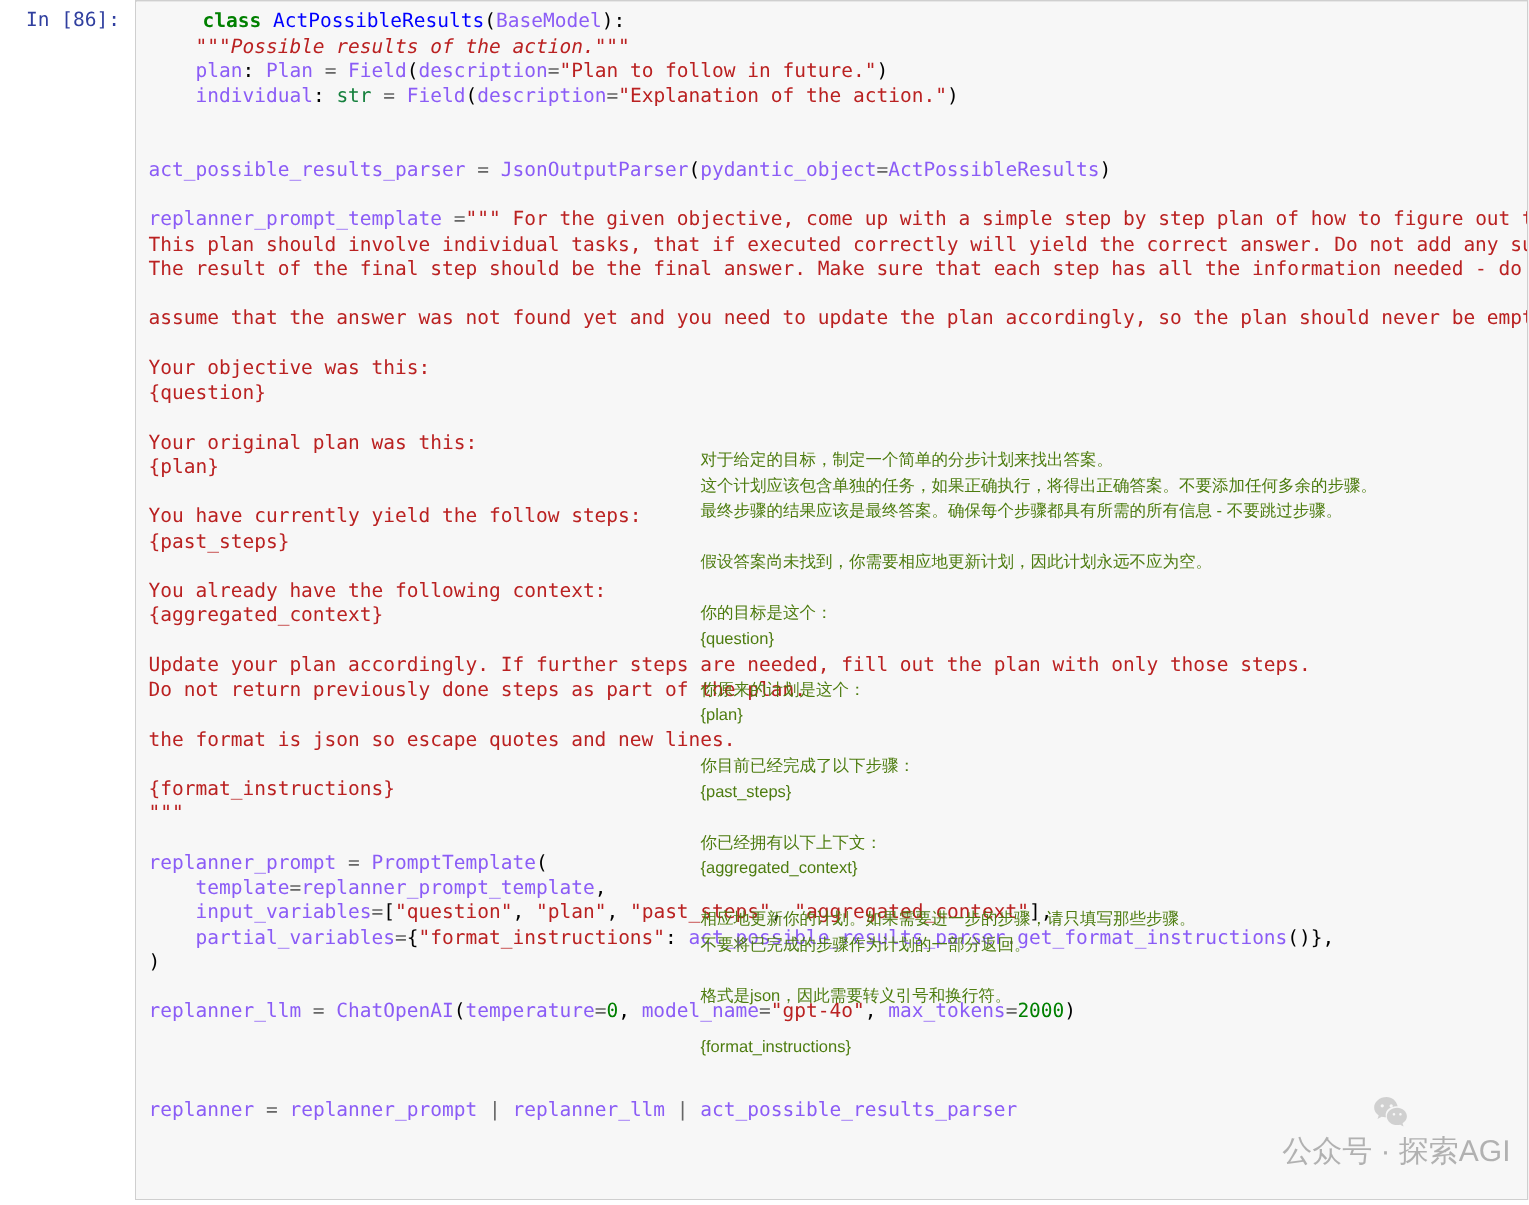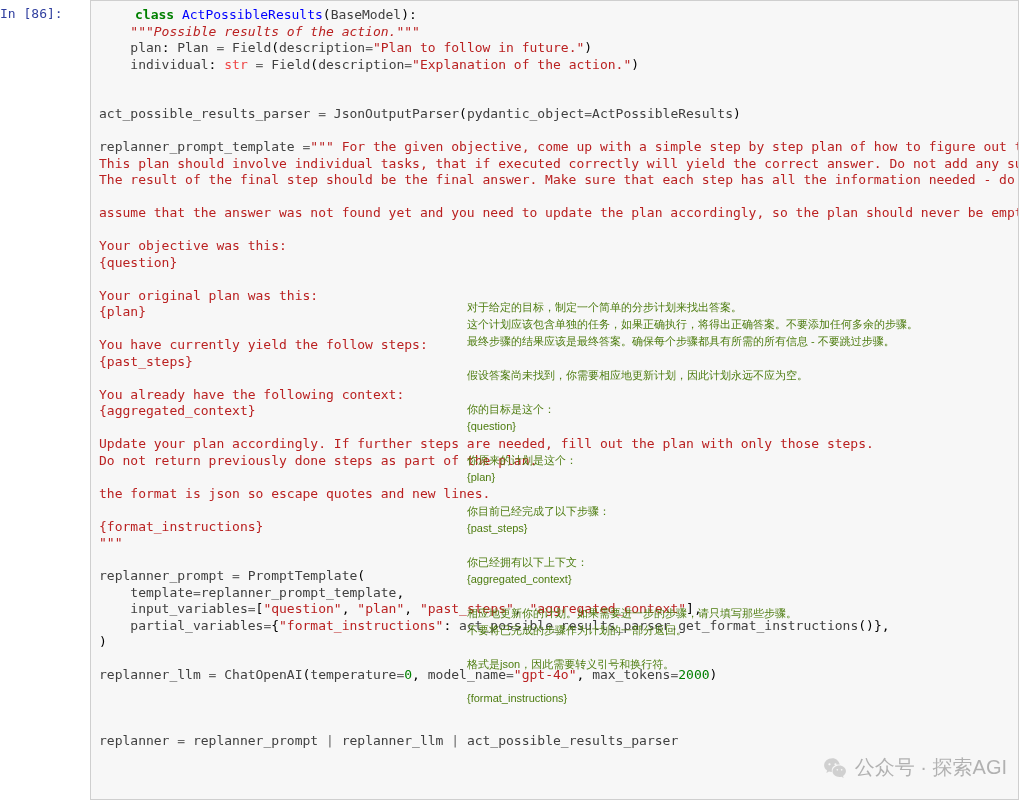--- a/index.html
+++ b/index.html
@@ -1,34 +1,34 @@
 <!DOCTYPE html>
 <html><head>
   <meta charset="utf-8">
   <style>
     * { margin: 0; padding: 0; box-sizing: border-box; }
     body { font-family: "Helvetica Neue", Helvetica, Arial, sans-serif; background: #fff; width: 1019px; height: 803px; overflow: hidden; position: relative; }
     .cell { display: flex; width: 100%; }
-    .prompt { width: 90px; text-align: left; padding: 6px 10px 0 0; font-family: monospace; font-size: 13px; color: #303F9F; flex-shrink: 0; }
+    .prompt { width: 90px; text-align: right; padding: 6px 10px 0 0; font-family: monospace; font-size: 13px; color: #303F9F; flex-shrink: 0; }
     .input-area { flex: 1; border: 1px solid #cfcfcf; background: #f7f7f7; padding: 6px 8px; overflow-x: auto; overflow-y: hidden; height: 800px; scrollbar-width: auto; }
     .input-area::-webkit-scrollbar { height: 14px; }
     .input-area::-webkit-scrollbar-thumb { background: #888; border-radius: 7px; }
     .input-area::-webkit-scrollbar-track { background: #eee; }
     .code { font-family: "DejaVu Sans Mono", Menlo, Consolas, monospace; font-size: 13px; line-height: 16.5px; white-space: pre; color: #000; position: relative; width: 1200px; }
     .kw-green { color: #008000; font-weight: bold; margin-left: 36px; }
-    .name { color: #404040; }
+    .name { color: #8b5cf6; }
     .cls-blue { color: #0000ff; }
     .paren { color: #000; }
     .docstr { color: #ba2121; font-style: italic; }
     .str { color: #ba2121; }
     .op { color: #666; }
     .num-green { color: #008000; }
-    .builtin { color: #ef4444; }
+    .builtin { color: #15803d; }
     .overlay { position: absolute; font-family: "Microsoft YaHei", "PingFang SC", Arial, sans-serif; font-size: 11px; line-height: 17px; color: #4d7c0f; background: transparent; pointer-events: none; }
-    .watermark { position: absolute; right: 12px; bottom: 22px; display: flex; align-items: center; color: rgba(120,120,120,0.55); font-size: 20px; font-family: "Microsoft YaHei", "PingFang SC", Arial, sans-serif; pointer-events: none; font-weight: 500; }
+    .watermark { position: absolute; right: 12px; bottom: 22px; display: flex; align-items: center; color: rgba(120,120,120,0.55); font-size: 20px; font-family: "Microsoft YaHei", "PingFang SC", Arial, sans-serif; pointer-events: none; font-weight: 500; flex-direction: column; }
     .watermark-icon { width: 26px; height: 26px; margin-right: 6px; opacity: 0.55; }
   </style>
 </head>
 <body>
 
 <div class="cell">
   <div class="prompt">In [86]:</div>
   <div class="input-area">
     <div class="code"><span class="kw-green">class</span> <span class="cls-blue">ActPossibleResults</span><span class="paren">(</span><span class="name">BaseModel</span><span class="paren">):</span>
     <span class="docstr">"""Possible results of the action."""</span>

